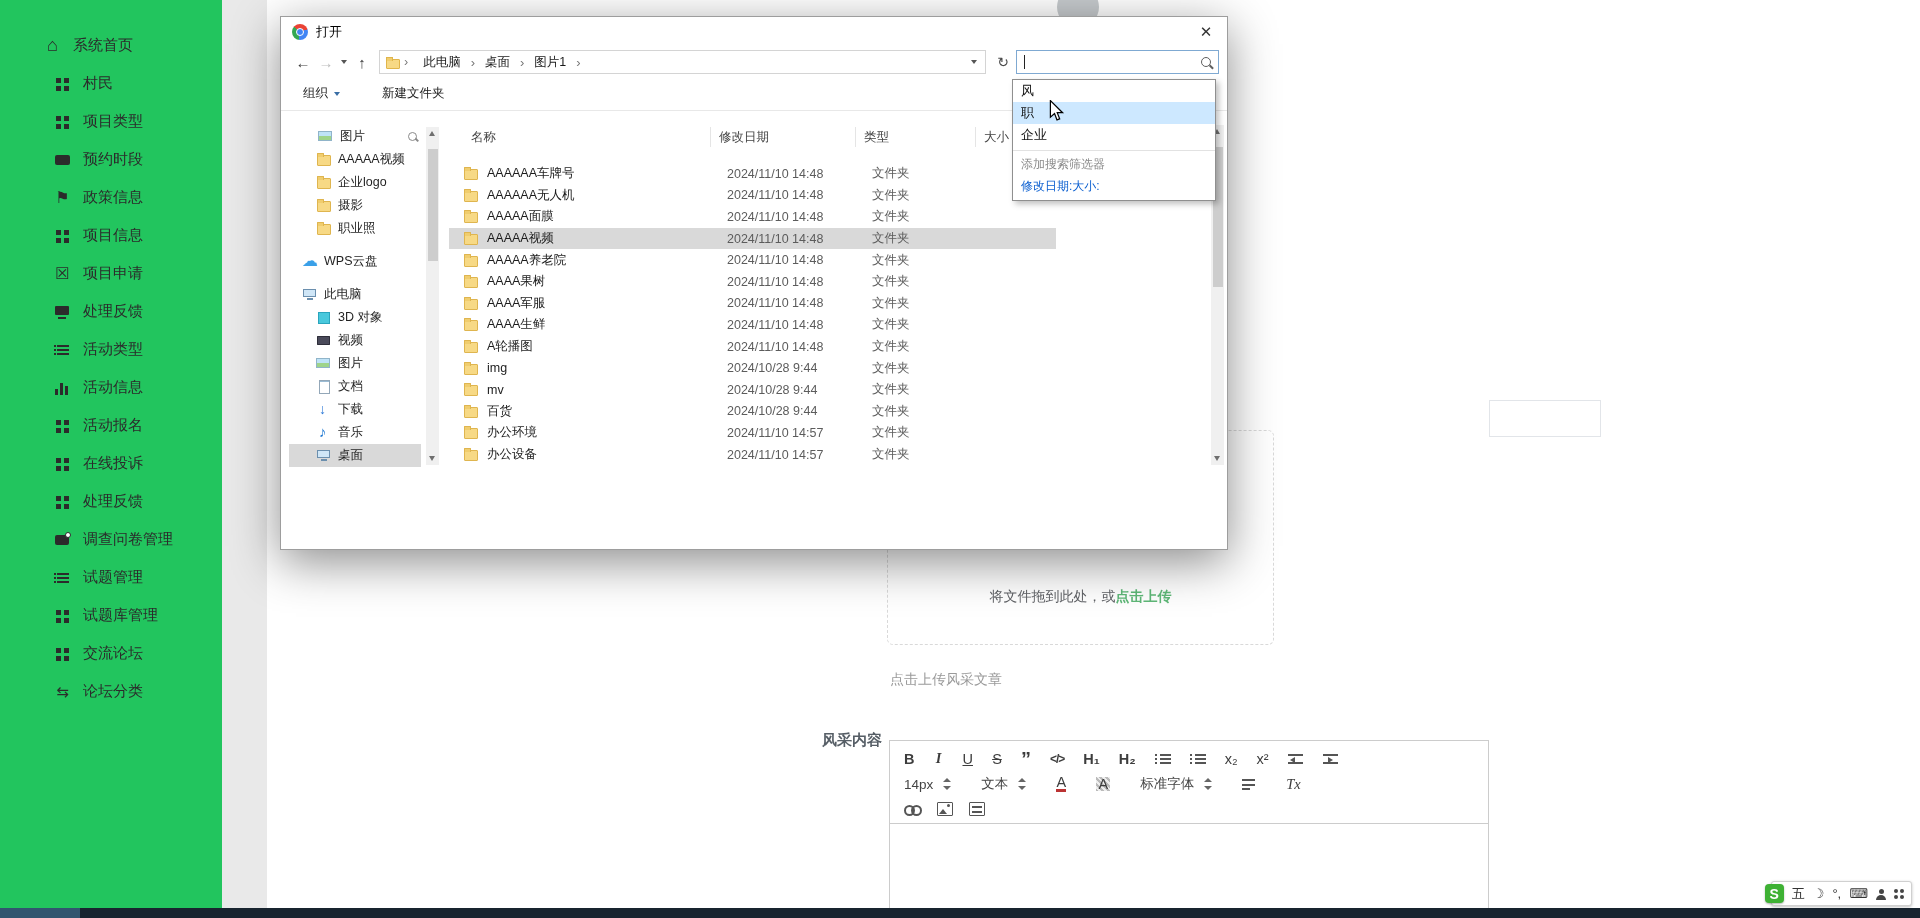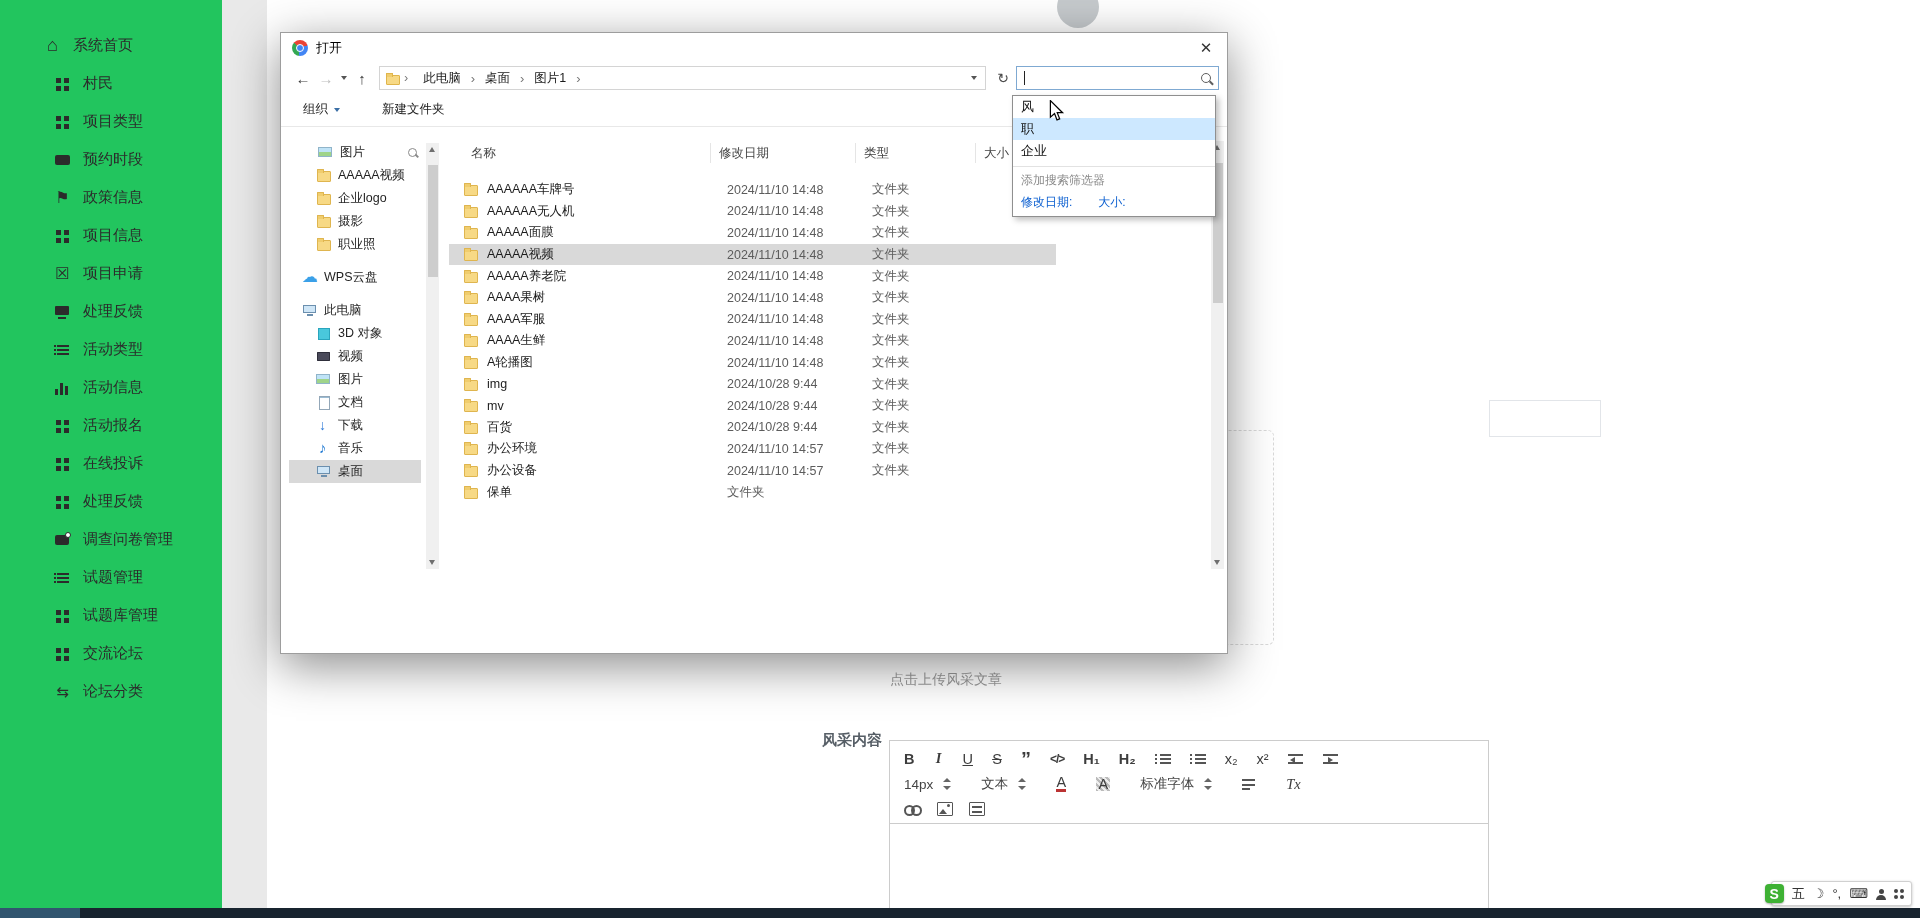--- a/index.html
+++ b/index.html
@@ -32,21 +32,21 @@
      linear-gradient(currentColor,currentColor) 11px 100%/3px 9px no-repeat;}
   .ic-survey::before{content:"";position:absolute;left:1px;top:3px;width:14px;height:10px;background:currentColor;border-radius:2px;}
   .ic-survey::after{content:"";position:absolute;right:0px;top:0px;width:4px;height:4px;border:1.5px solid currentColor;border-radius:50%;background:#fff;}
   .ic-sliders::before{content:"⇆";font-size:15px;line-height:15px;}
   
   .avatar-top{position:absolute;left:790px;top:-14px;width:42px;height:42px;border-radius:50%;background:#c6cacd;z-index:3;}
   .right-field{position:absolute;left:1222px;top:400px;width:112px;height:37px;border:1px solid #e2e5e9;background:#fff;box-sizing:border-box;z-index:3;}
   .gray-blob{position:absolute;left:848px;top:518px;width:64px;height:38px;border-radius:14px;background:#9aa0a4;z-index:3;}
   .upload-box{position:absolute;left:620px;top:430px;width:387px;height:215px;border:1px dashed #d9d9d9;border-radius:6px;box-sizing:border-box;z-index:3;background:#fff;}
   .upload-text{position:absolute;left:620px;top:588px;width:387px;text-align:center;font-size:14px;color:#606266;z-index:4;}
-  .upload-link{color:var(--green);cursor:pointer;}
+  .upload-link{color:var(--green);cursor:pointer;font-weight:bold;}
   .upload-hint{position:absolute;left:623px;top:671px;font-size:14px;color:#9a9a9a;z-index:3;}
   .editor-label{position:absolute;left:505px;top:731px;width:110px;text-align:right;font-size:15px;font-weight:600;color:#565e66;z-index:3;}
   .editor{position:absolute;left:622px;top:740px;width:600px;height:178px;border:1px solid #ccc;box-sizing:border-box;background:#fff;z-index:3;}
   .qtoolbar{border-bottom:1px solid #ccc;padding-bottom:7px;}
   .tb{display:flex;align-items:center;gap:19px;padding:9px 14px 0;}
   .tb2{gap:30px;padding-top:8px;}
   .tb3{gap:16px;padding-top:9px;}
   .qbtn{font-size:14.5px;color:#3d3d3d;position:relative;min-width:10px;text-align:center;cursor:pointer;}
   .ic-bold{font-weight:700;}
   .ic-italic{font-style:italic;font-family:"Liberation Serif",serif;font-weight:600;}
@@ -74,21 +74,21 @@
   .ud::after{content:"";position:absolute;left:0;bottom:0;border-left:4px solid transparent;border-right:4px solid transparent;border-top:4px solid #666;}
   .ic-link{width:17px;height:12px;}
   .ic-link::before{content:"";position:absolute;left:0;top:2px;width:7px;height:7px;border:2px solid #555;border-radius:50%;}
   .ic-link::after{content:"";position:absolute;left:7px;top:2px;width:7px;height:7px;border:2px solid #555;border-radius:50%;}
   .ic-img{width:14px;height:12px;border:1.5px solid #555;border-radius:1px;}
   .ic-img::after{content:"";position:absolute;left:1px;bottom:1px;border-left:4px solid transparent;border-right:4px solid transparent;border-bottom:5px solid #555;}
   .ic-img::before{content:"";position:absolute;right:2px;top:1px;width:3px;height:3px;border-radius:50%;background:#555;}
   .ic-video{width:14px;height:12px;border:1.5px solid #555;border-radius:1px;}
   .ic-video::after{content:"";position:absolute;left:2px;top:2px;right:2px;bottom:2px;background:repeating-linear-gradient(0deg,#555 0 2px,transparent 2px 5px);}
   
-  .dialog{position:absolute;left:280px;top:32px;width:948px;height:622px;background:#fff;border:1px solid #9d9d9d;
+  .dialog{position:absolute;left:280px;top:16px;width:948px;height:534px;background:#fff;border:1px solid #9d9d9d;
           box-shadow:0 12px 45px rgba(0,0,0,.45);box-sizing:border-box;z-index:10;font-size:12.5px;color:#1a1a1a;}
   .dtitle{height:30px;display:flex;align-items:center;padding-left:11px;}
   .chrome{width:16px;height:16px;border-radius:50%;background:conic-gradient(from -50deg,#ea4335 0 120deg,#4285f4 0 240deg,#34a853 0 360deg);position:relative;flex:none;}
   .chrome::after{content:"";position:absolute;inset:4px;background:#4285f4;border:1.6px solid #fff;border-radius:50%;}
   .dtitle-text{margin-left:8px;font-size:13px;color:#000;}
   .dclose{margin-left:auto;width:42px;height:30px;display:flex;align-items:center;justify-content:center;font-size:15px;color:#333;cursor:pointer;}
   .navrow{display:flex;align-items:center;height:30px;padding:0 8px 0 12px;gap:3px;}
   .nbtn{width:20px;text-align:center;font-size:15px;color:#3b3b3b;cursor:pointer;}
   .nbtn.disabled{color:#bdbdbd;}
   .ncaret{width:0;height:0;border-left:3.5px solid transparent;border-right:3.5px solid transparent;border-top:4px solid #555;margin:0 2px;cursor:pointer;}
@@ -155,21 +155,21 @@
   .btn{position:absolute;top:45px;height:26px;font-size:13px;display:flex;align-items:center;justify-content:center;box-sizing:border-box;cursor:pointer;}
   .btn-open{left:742px;width:86px;background:#e1e1e1;border:1px solid var(--winblue);}
   .btn-cancel{left:844px;width:72px;background:#e1e1e1;border:1px solid #adadad;}
   .grip{position:absolute;right:2px;bottom:2px;width:13px;height:13px;background:repeating-linear-gradient(135deg,#b5b5b5 0 1.5px,transparent 1.5px 4.5px);clip-path:polygon(100% 0,100% 100%,0 100%);}
   
   .sdrop{position:absolute;left:731px;top:62px;width:202px;background:#fff;border:1px solid #8f8f8f;box-shadow:3px 3px 6px rgba(0,0,0,.25);z-index:20;padding-bottom:5px;}
   .sugg{height:22px;line-height:22px;padding-left:8px;font-size:13px;color:#111;cursor:pointer;}
   .sugg.selected{background:#cde8ff;}
   .sdrop .sep2{height:1px;background:#e2e2e2;margin:4px 0 2px;}
   .addfilter{color:#8a8a8a;font-size:12px;padding:3px 8px 2px;}
-  .filters{padding:3px 8px 0;font-size:12px;color:#0b5fd0;display:flex;gap:26px;}
+  .filters{padding:3px 8px 0;font-size:12px;color:#0b5fd0;display:flex;}
   .filters span{cursor:pointer;}
   .cursor{position:absolute;left:1048px;top:100px;z-index:40;}
   
   .taskbar{position:absolute;left:0;right:0;bottom:0;height:10px;background:#18242f;z-index:6;}
   .taskbar::before{content:"";position:absolute;left:0;top:0;bottom:0;width:80px;background:#31556f;}
   .ime{position:absolute;right:8px;bottom:12px;height:23px;background:#fff;border:1px solid #d0d0d0;border-radius:3px;
        box-shadow:0 1px 3px rgba(0,0,0,.25);display:flex;align-items:center;padding:0 7px;gap:8px;z-index:7;}
   .slogo{width:19px;height:19px;background:#3eb134;border-radius:4px;color:#fff;font-weight:bold;font-size:14px;
          display:flex;align-items:center;justify-content:center;margin-left:-14px;box-shadow:0 1px 2px rgba(0,0,0,.3);}
   .imeit{font-size:13px;color:#333;cursor:pointer;line-height:20px;}

